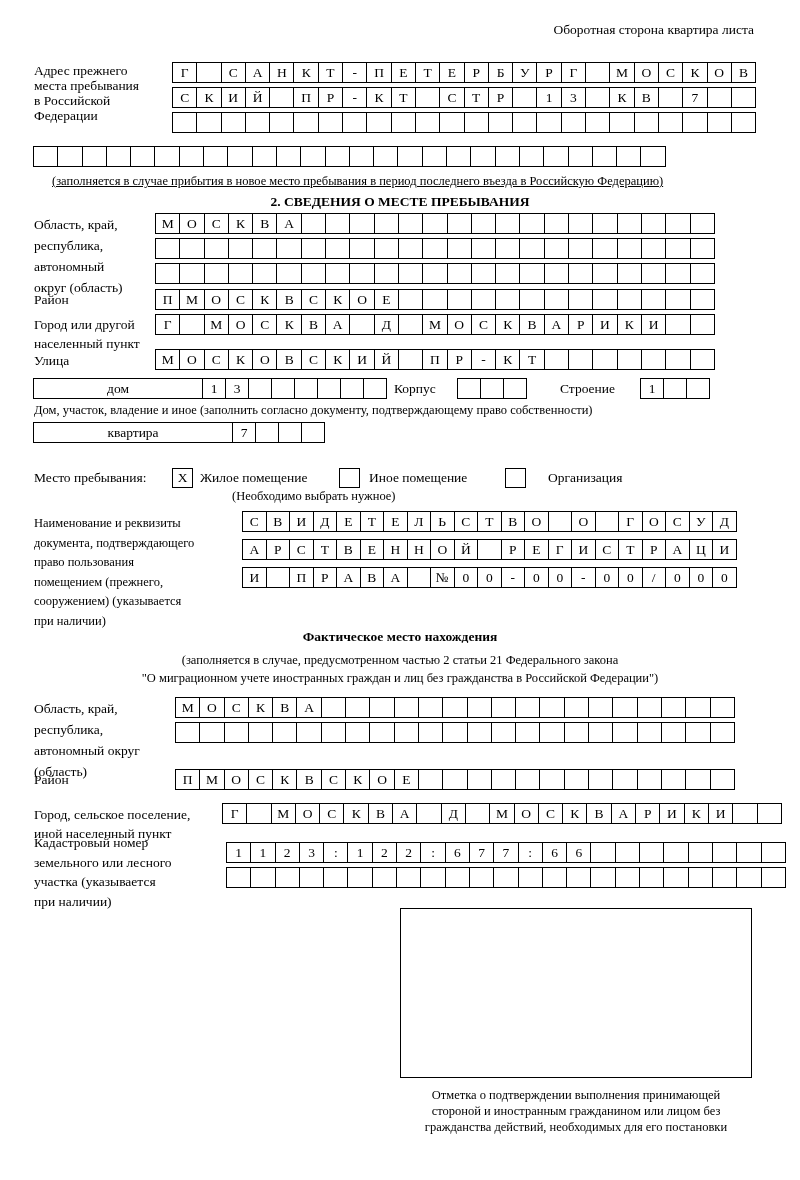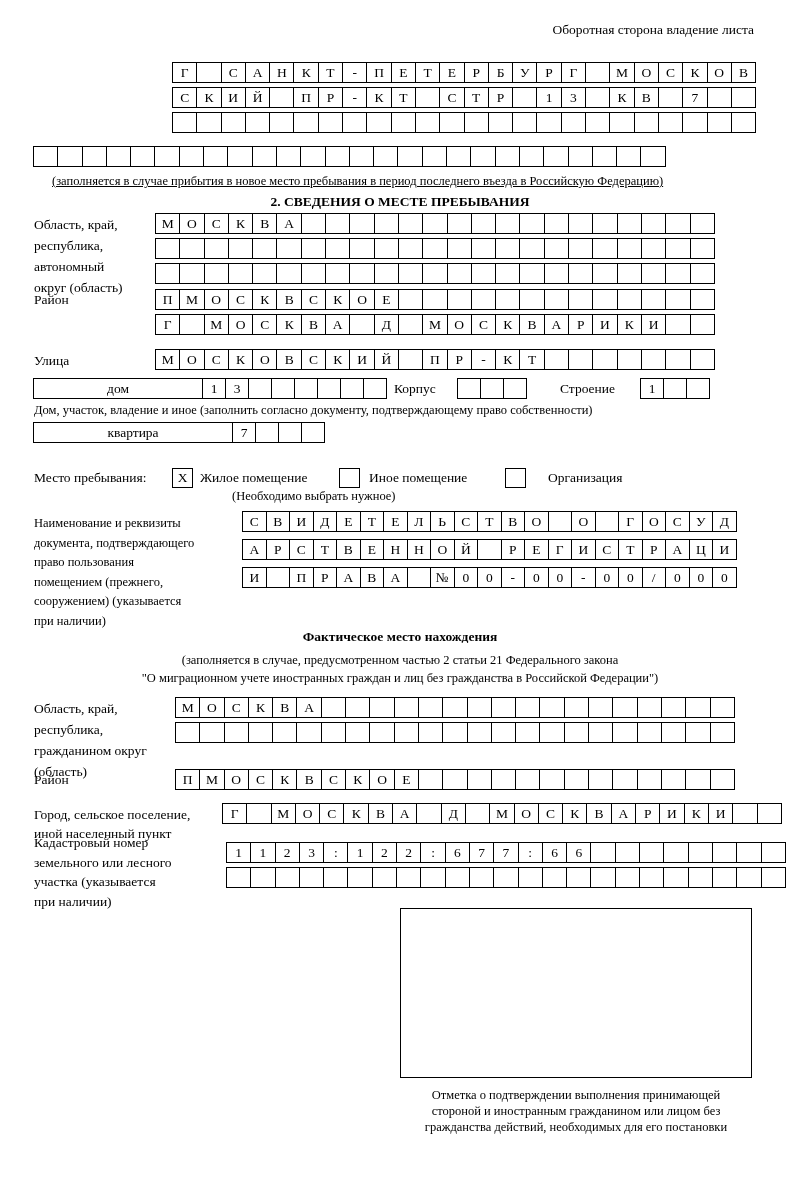--- a/index.html
+++ b/index.html
@@ -58,22 +58,28 @@
     font-size:12.5px;
     line-height:16px;
     text-align:center;
   }
 </style>
 </head>
 <body>
 
 <div class="page">
 
-  <div class="hdr-right">Оборотная сторона владение листа</div>
-
+  <div class="hdr-right">Оборотная сторона квартира листа</div>
+
+  <div class="abs lbl" style="left:34px;top:63px;">
+    <div>Адрес прежнего</div>
+    <div>места пребывания</div>
+    <div>в Российской</div>
+    <div>Федерации</div>
+  </div>
 
   <div class="cells" id="prev-row1" style="left:172px;top:62px;">
       <div class="cell" style="width: 25.3px;">Г</div>
       <div class="cell" style="width: 25.3px;"></div>
       <div class="cell" style="width: 25.3px;">С</div>
       <div class="cell" style="width: 25.3px;">А</div>
       <div class="cell" style="width: 25.3px;">Н</div>
       <div class="cell" style="width: 25.3px;">К</div>
       <div class="cell" style="width: 25.3px;">Т</div>
       <div class="cell" style="width: 25.3px;">-</div>
@@ -281,20 +287,24 @@
       <div class="cell" style="width: 25.3px;"></div>
       <div class="cell" style="width: 25.3px;"></div>
       <div class="cell" style="width: 25.3px;"></div>
       <div class="cell" style="width: 25.3px;"></div>
       <div class="cell" style="width: 25.3px;"></div>
       <div class="cell" style="width: 25.3px;"></div>
       <div class="cell" style="width: 25.3px;"></div>
       <div class="cell" style="width: 25.3px;"></div>
     </div>
 
+  <div class="abs lbl" style="left:34px;top:315px;line-height:19px;">
+    <div>Город или другой</div>
+    <div>населенный пункт</div>
+  </div>
   <div class="cells" id="s2-city" style="left:155px;top:314px;">
       <div class="cell" style="width: 25.3px;">Г</div>
       <div class="cell" style="width: 25.3px;"></div>
       <div class="cell" style="width: 25.3px;">М</div>
       <div class="cell" style="width: 25.3px;">О</div>
       <div class="cell" style="width: 25.3px;">С</div>
       <div class="cell" style="width: 25.3px;">К</div>
       <div class="cell" style="width: 25.3px;">В</div>
       <div class="cell" style="width: 25.3px;">А</div>
       <div class="cell" style="width: 25.3px;"></div>
@@ -462,21 +472,21 @@
       <div class="cell" style="width: 24.5px;">0</div>
     </div>
 
   <div class="abs lbl bold center" style="left:0;top:629px;width:800px;">Фактическое место нахождения</div>
   <div class="abs lbl-sm center" style="left:0;top:653px;width:800px;">(заполняется в случае, предусмотренном частью 2 статьи 21 Федерального закона</div>
   <div class="abs lbl-sm center" style="left:0;top:671px;width:800px;">"О миграционном учете иностранных граждан и лиц без гражданства в Российской Федерации")</div>
 
   <div class="abs lbl" style="left:34px;top:698px;line-height:21px;">
     <div>Область, край,</div>
     <div>республика,</div>
-    <div>гражданином округ</div>
+    <div>автономный округ</div>
     <div>(область)</div>
   </div>
   <div class="cells" id="act-region-1" style="left:175px;top:697px;">
       <div class="cell" style="width: 25.3px;">М</div>
       <div class="cell" style="width: 25.3px;">О</div>
       <div class="cell" style="width: 25.3px;">С</div>
       <div class="cell" style="width: 25.3px;">К</div>
       <div class="cell" style="width: 25.3px;">В</div>
       <div class="cell" style="width: 25.3px;">А</div>
       <div class="cell" style="width: 25.3px;"></div>

